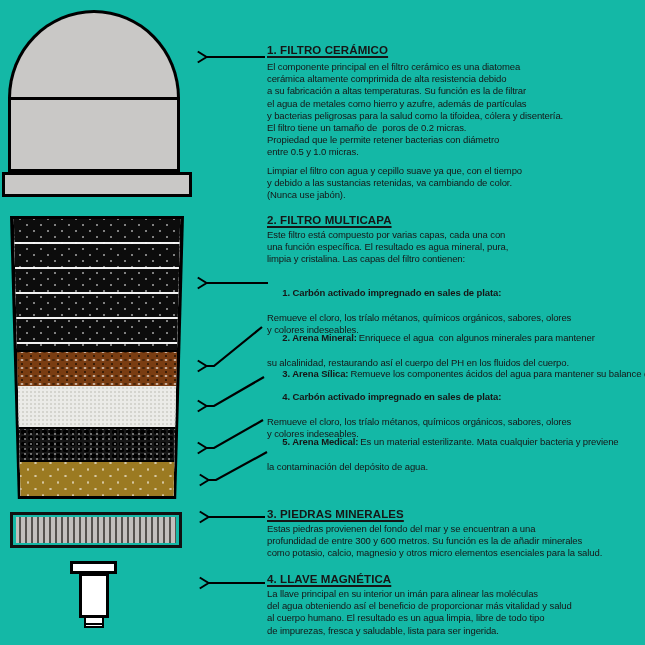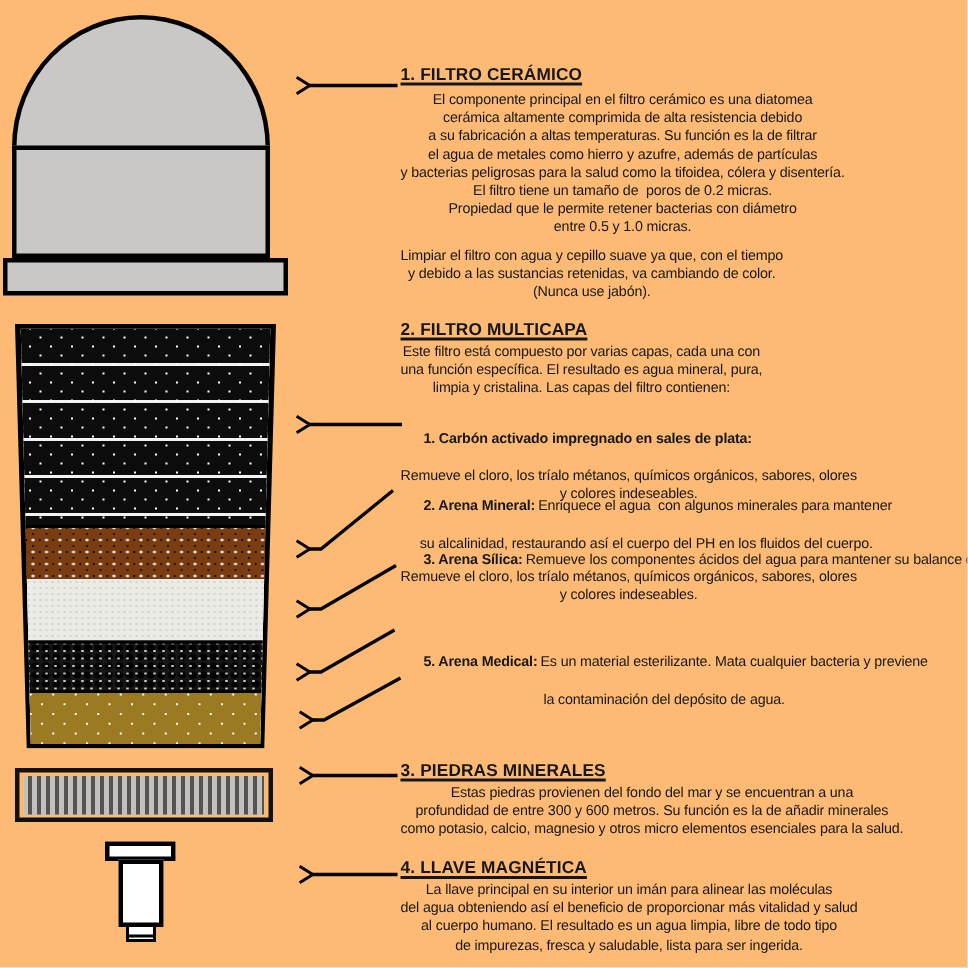--- a/index.html
+++ b/index.html
@@ -1,24 +1,24 @@
 <!DOCTYPE html>
 <html><head>
 <meta charset="utf-8">
 <style>
   html,body{margin:0;padding:0;background:#fff;}
-  .page{position:relative;width:645px;height:645px;background:#fdba74;overflow:hidden;
+  .page{position:relative;width:645px;height:645px;background:#14b8a6;overflow:hidden;
         font-family:"Liberation Sans",sans-serif;color:#161616;}
   .abs{position:absolute;box-sizing:border-box;}
 
   
   .sec-title{font-size:11.5px;font-weight:bold;letter-spacing:.1px;
              text-decoration:underline;text-decoration-thickness:1.5px;text-underline-offset:2px;
              white-space:pre;}
-  .body-text{font-size:9.5px;line-height:12.2px;letter-spacing:-.1px;white-space:pre;text-align:center;}
+  .body-text{font-size:9.5px;line-height:12.2px;letter-spacing:-.1px;white-space:pre;}
   .item-head{font-size:9.5px;line-height:12.2px;letter-spacing:-.1px;white-space:pre;}
   .item-label{font-weight:bold;}
   .item-first{margin-left:2px;}
   .text-col{left:267px;}
 
   
   .dome{left:8px;top:10px;width:172px;height:88px;background:#c9c8c6;
         border:3px solid #000;border-bottom:none;border-radius:86px 86px 0 0 / 88px 88px 0 0;}
   .dome-body{left:8px;top:97px;width:172px;height:75px;background:#c9c8c6;border:3px solid #000;}
   .dome-base{left:2px;top:172px;width:190px;height:25px;background:#c9c8c6;border:3px solid #000;}
@@ -156,20 +156,23 @@
   </div>
 
   <div class="abs text-col" style="top:356px">
     <div class="item-head">
       <span class="item-label">3. Arena Sílica:</span><span class="item-first">Remueve los componentes ácidos del agua para mantener su balance de PH</span>
     </div>
     <div class="body-text"></div>
   </div>
 
   <div class="abs text-col" style="top:379px">
+    <div class="item-head">
+      <span class="item-label">4. Carbón activado impregnado en sales de plata:</span><span class="item-first"></span>
+    </div>
     <div class="body-text">Remueve el cloro, los tríalo métanos, químicos orgánicos, sabores, olores
 y colores indeseables.</div>
   </div>
 
   <div class="abs text-col" style="top:424px">
     <div class="item-head">
       <span class="item-label">5. Arena Medical:</span><span class="item-first">Es un material esterilizante. Mata cualquier bacteria y previene</span>
     </div>
     <div class="body-text">la contaminación del depósito de agua.</div>
   </div>

